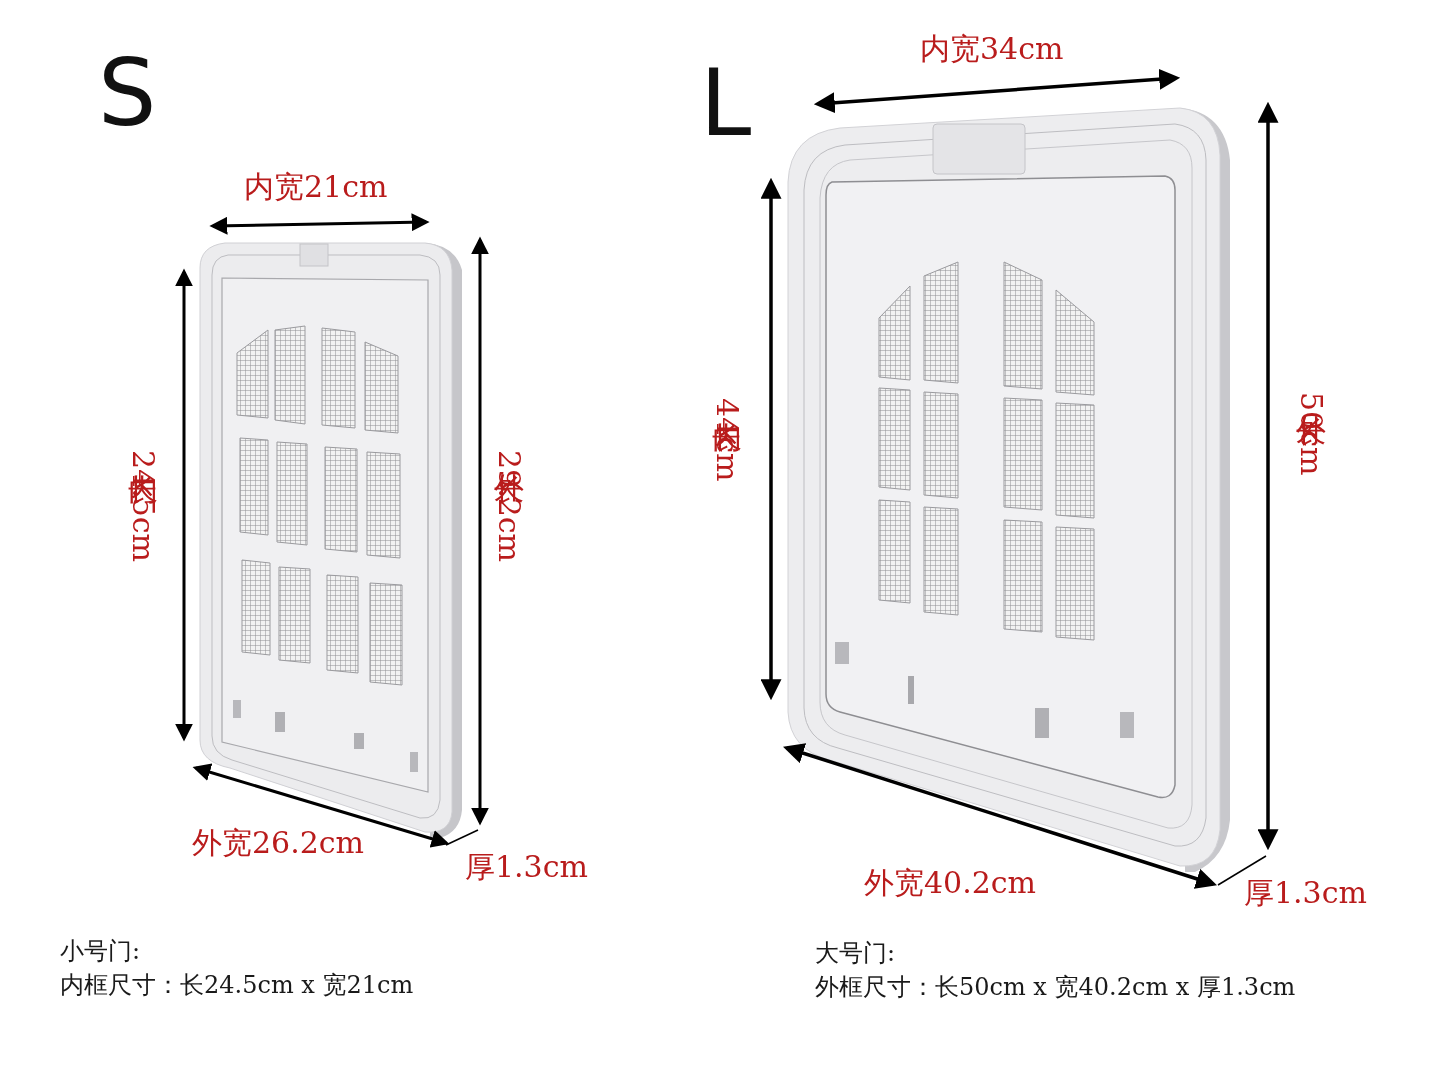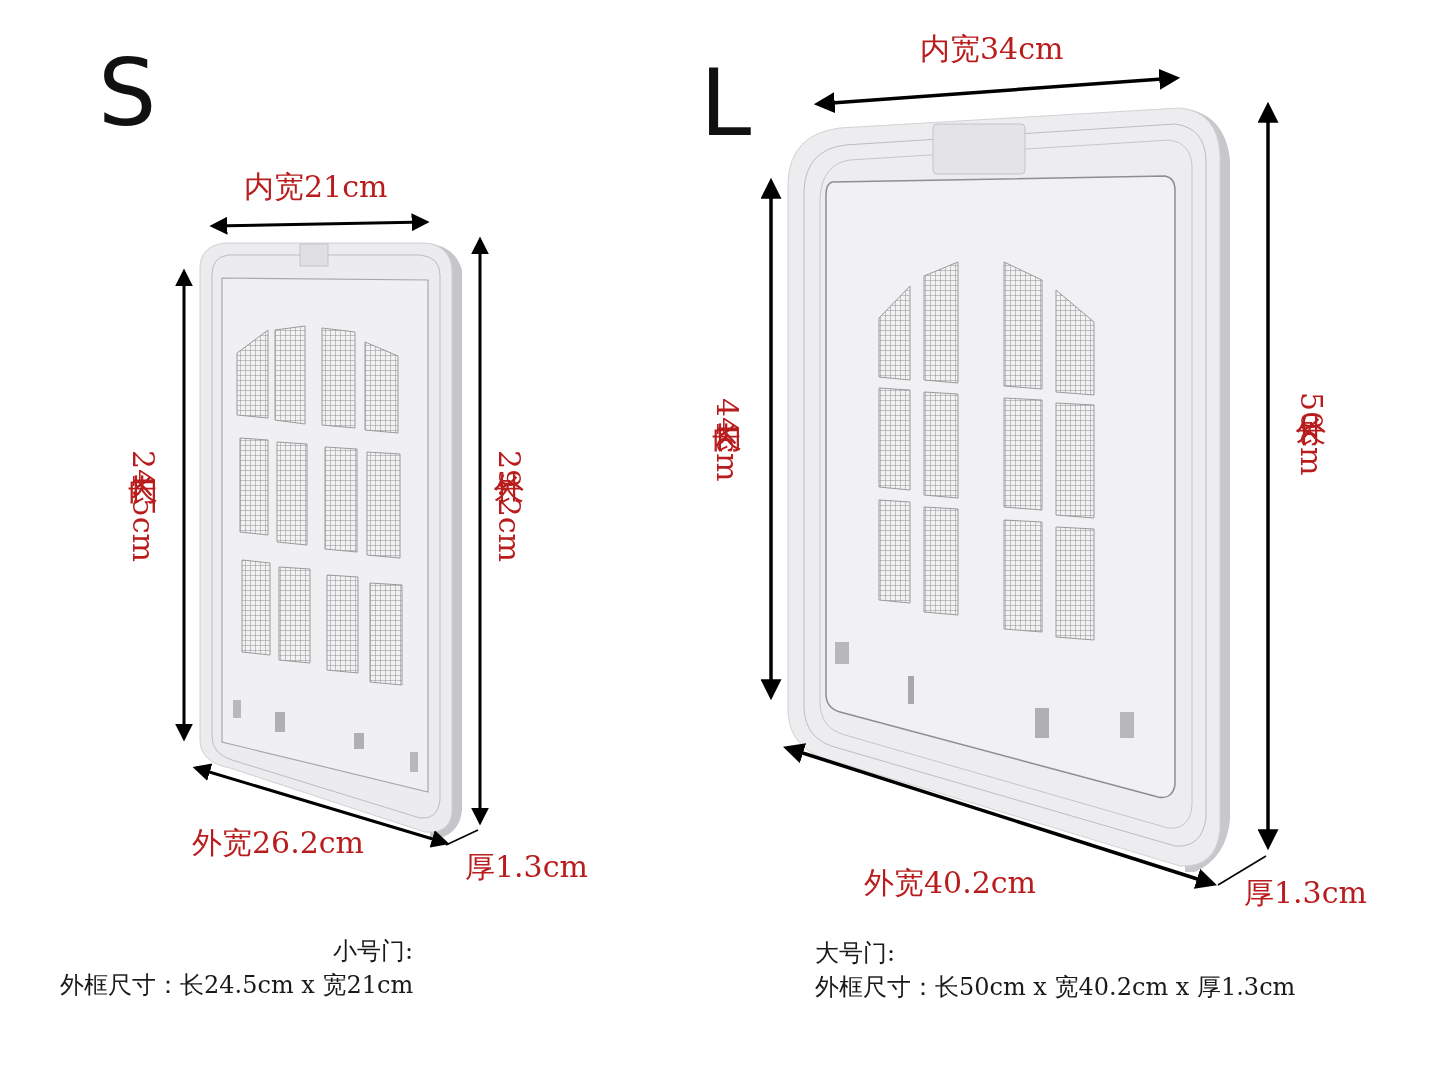--- a/index.html
+++ b/index.html
@@ -63,23 +63,23 @@
     <line x1="446" y1="845" x2="478" y2="830" stroke="#000" stroke-width="1.5"></line>
   </svg>
 </div>
 
 <div class="abs dim" style="left:244px;top:172px;">内宽21cm</div>
 <div class="abs dim vert" style="left:128px;top:450px;">内长24.5cm</div>
 <div class="abs dim vert" style="left:494px;top:450px;">外长29.2cm</div>
 <div class="abs dim" style="left:192px;top:828px;">外宽26.2cm</div>
 <div class="abs dim" style="left:465px;top:852px;">厚1.3cm</div>
 
-<div class="abs" style="left:60px;top:934px;text-align:right;">
+<div class="abs" style="left:60px;top:934px;">
   <div class="spec">小号门:</div>
-  <div class="spec">外框尺寸：长24.5cm x 宽21cm</div>
+  <div class="spec">内框尺寸：长24.5cm x 宽21cm</div>
 </div>
 
 <div class="abs size-letter" style="left:700px;top:58px;">L</div>
 
 <div class="abs" style="left:0;top:0;width:1445px;height:930px;">
   <svg width="1445" height="930">
     <defs>
       <pattern id="meshL" width="5" height="5" patternUnits="userSpaceOnUse">
         <rect width="5" height="5" fill="#f2f2f2"></rect>
         <path d="M0 0H5M0 0V5" stroke="#8e8e92" stroke-width="1"></path>

